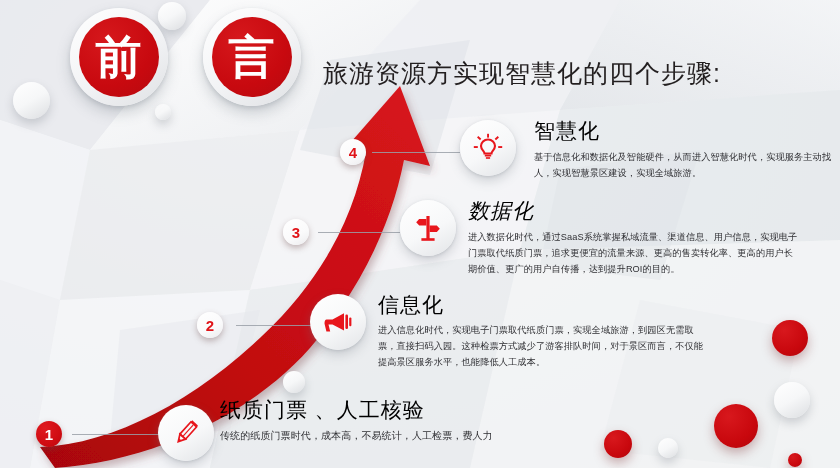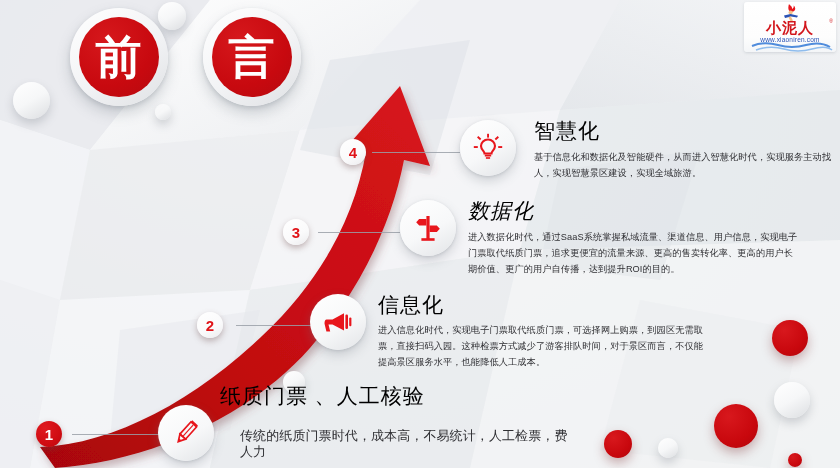--- a/index.html
+++ b/index.html
@@ -155,22 +155,21 @@
     white-space: nowrap;
   }
   .step-body {
     position: absolute;
     font-size: 9.2px;
     line-height: 16px;
     color: #2f2f33;
     letter-spacing: 0.1px;
   }
   .step-body.small {
-    font-size: 13px;
-    margin-left: 20px;
+    font-size: 10px;
   }
 
   
   .marker {
     position: absolute;
     width: 26px;
     height: 26px;
     border-radius: 50%;
     display: flex;
     align-items: center;
@@ -267,36 +266,22 @@
   <div class="sphere white" style="left:658px; top:438px; width:20px; height:20px;"></div>
   <div class="sphere red" style="left:788px; top:453px; width:14px; height:14px;"></div>
 
   <div class="cn-badge" id="badge-qian">
     <div class="inner">前</div>
   </div>
   <div class="cn-badge" id="badge-yan">
     <div class="inner">言</div>
   </div>
 
-
-  <div id="logo">
-    <svg class="logo-mark" viewBox="0 0 22 19">
-      <path d="M9 1 C10.5 3, 12.5 3.5, 12 6 C13.6 5.2, 14 3.6, 13.6 2.4 C15.6 4, 15.8 6.6, 14.2 8 C12.8 9.2, 10.2 9, 9 7.6 C8 6.4, 8.2 3.2, 9 1 Z" fill="#e8161c"></path>
-      <circle cx="10.6" cy="9.6" r="2.1" fill="#f2c08a"></circle>
-      <path d="M4 12.6 L10.6 11 L18 12.8 L17 14.6 L11 13.6 L5 15 Z" fill="#2a52b5"></path>
-      <path d="M8.4 14 L10.8 13.6 L13 17.8 L10.4 18.2 Z" fill="#f2c08a"></path>
-    </svg>
-    <div class="logo-name">小泥人</div>
-    <div class="logo-reg">®</div>
-    <div class="logo-url">www.xiaoniren.com</div>
-    <svg class="logo-wave" viewBox="0 0 92 12">
-      <path d="M8 6 Q 20 1, 34 5 T 62 5 T 86 7" stroke="#3d7fd8" stroke-width="2" fill="none" opacity="0.9"></path>
-      <path d="M12 10 Q 26 5, 40 9 T 68 9 T 88 10" stroke="#76aeea" stroke-width="1.6" fill="none" opacity="0.8"></path>
-    </svg>
-  </div>
+  <div id="deck-title">旅游资源方实现智慧化的四个步骤:</div>
+
 
   <div class="leader" style="left:372px; top:152px; width:88px;"></div>
   <div class="marker hollow" style="left:340px; top:139px;">
     <span>4</span>
   </div>
   <div class="step">
     <div class="step-icon" style="left:460px; top:120px;">
       <svg width="30" height="30" viewBox="0 0 30 30">
         <path d="M15 6.5 c-4 0-7 3-7 6.6 0 2.5 1.6 4 2.6 5.2 .7 .9 .9 1.5 .9 2.2 h7 c0-.7 .2-1.3 .9-2.2 1-1.2 2.6-2.7 2.6-5.2 0-3.6-3-6.6-7-6.6 z" fill="none" stroke="#e8161c" stroke-width="2.1"></path>
         <rect x="11.8" y="21.6" width="6.4" height="1.9" fill="#e8161c"></rect>
@@ -335,36 +320,36 @@
   </div>
   <div class="step">
     <div class="step-icon" style="left:310px; top:294px;">
       <svg width="30" height="30" viewBox="0 0 30 30">
         <path d="M3.5 12.6 H9.5 L21 6.2 V23.4 L9.5 17.4 H5.5 L7.2 24.6 H3.4 L1.6 17 C1.6 17 1.2 12.6 3.5 12.6 Z" fill="#e8161c"></path>
         <rect x="22.4" y="7.6" width="2.6" height="14.4" rx="1.2" fill="#e8161c"></rect>
         <rect x="26.2" y="10.4" width="2.2" height="8.8" rx="1" fill="#e8161c"></rect>
       </svg>
     </div>
     <div class="step-heading" style="left:378px; top:291px;">信息化</div>
-    <div class="step-body" style="left:378px; top:322px; width:330px;">进入信息化时代，实现电子门票取代纸质门票，可选择网上购票，到园区无需取票，直接扫码入园。这种检票方式减少了游客排队时间，对于景区而言，不仅能提高景区服务水平，也能降低人工成本。</div>
+    <div class="step-body" style="left:378px; top:322px; width:330px;">进入信息化时代，实现电子门票取代纸质门票，实现全域旅游，到园区无需取票，直接扫码入园。这种检票方式减少了游客排队时间，对于景区而言，不仅能提高景区服务水平，也能降低人工成本。</div>
   </div>
 
   <div class="leader" style="left:72px; top:434px; width:94px;"></div>
   <div class="marker filled" style="left:36px; top:421px;">
     <span>1</span>
   </div>
   <div class="step">
     <div class="step-icon" style="left:158px; top:405px;">
       <svg width="30" height="30" viewBox="0 0 30 30">
         <g transform="rotate(42 15 15)">
           <rect x="11.2" y="3.4" width="7.6" height="16.4" fill="none" stroke="#e8161c" stroke-width="1.7"></rect>
           <line x1="15" y1="4.4" x2="15" y2="19" stroke="#e8161c" stroke-width="1.2"></line>
           <path d="M11.2 19.8 L15 26.6 L18.8 19.8 Z" fill="none" stroke="#e8161c" stroke-width="1.7"></path>
           <path d="M13.3 23.6 L15 26.6 L16.7 23.6 Z" fill="#e8161c"></path>
           <rect x="11.2" y="1.4" width="7.6" height="2.2" fill="#e8161c"></rect>
         </g>
       </svg>
     </div>
-    <div class="step-heading" style="left:220px; top:382px;">纸质门票 、人工核验</div>
+    <div class="step-heading" style="left:220px; top:396px;">纸质门票 、人工核验</div>
     <div class="step-body small" style="left:220px; top:428px; width:330px;">传统的纸质门票时代，成本高，不易统计，人工检票，费人力</div>
   </div>
 
 </div>
 
 </body></html>

